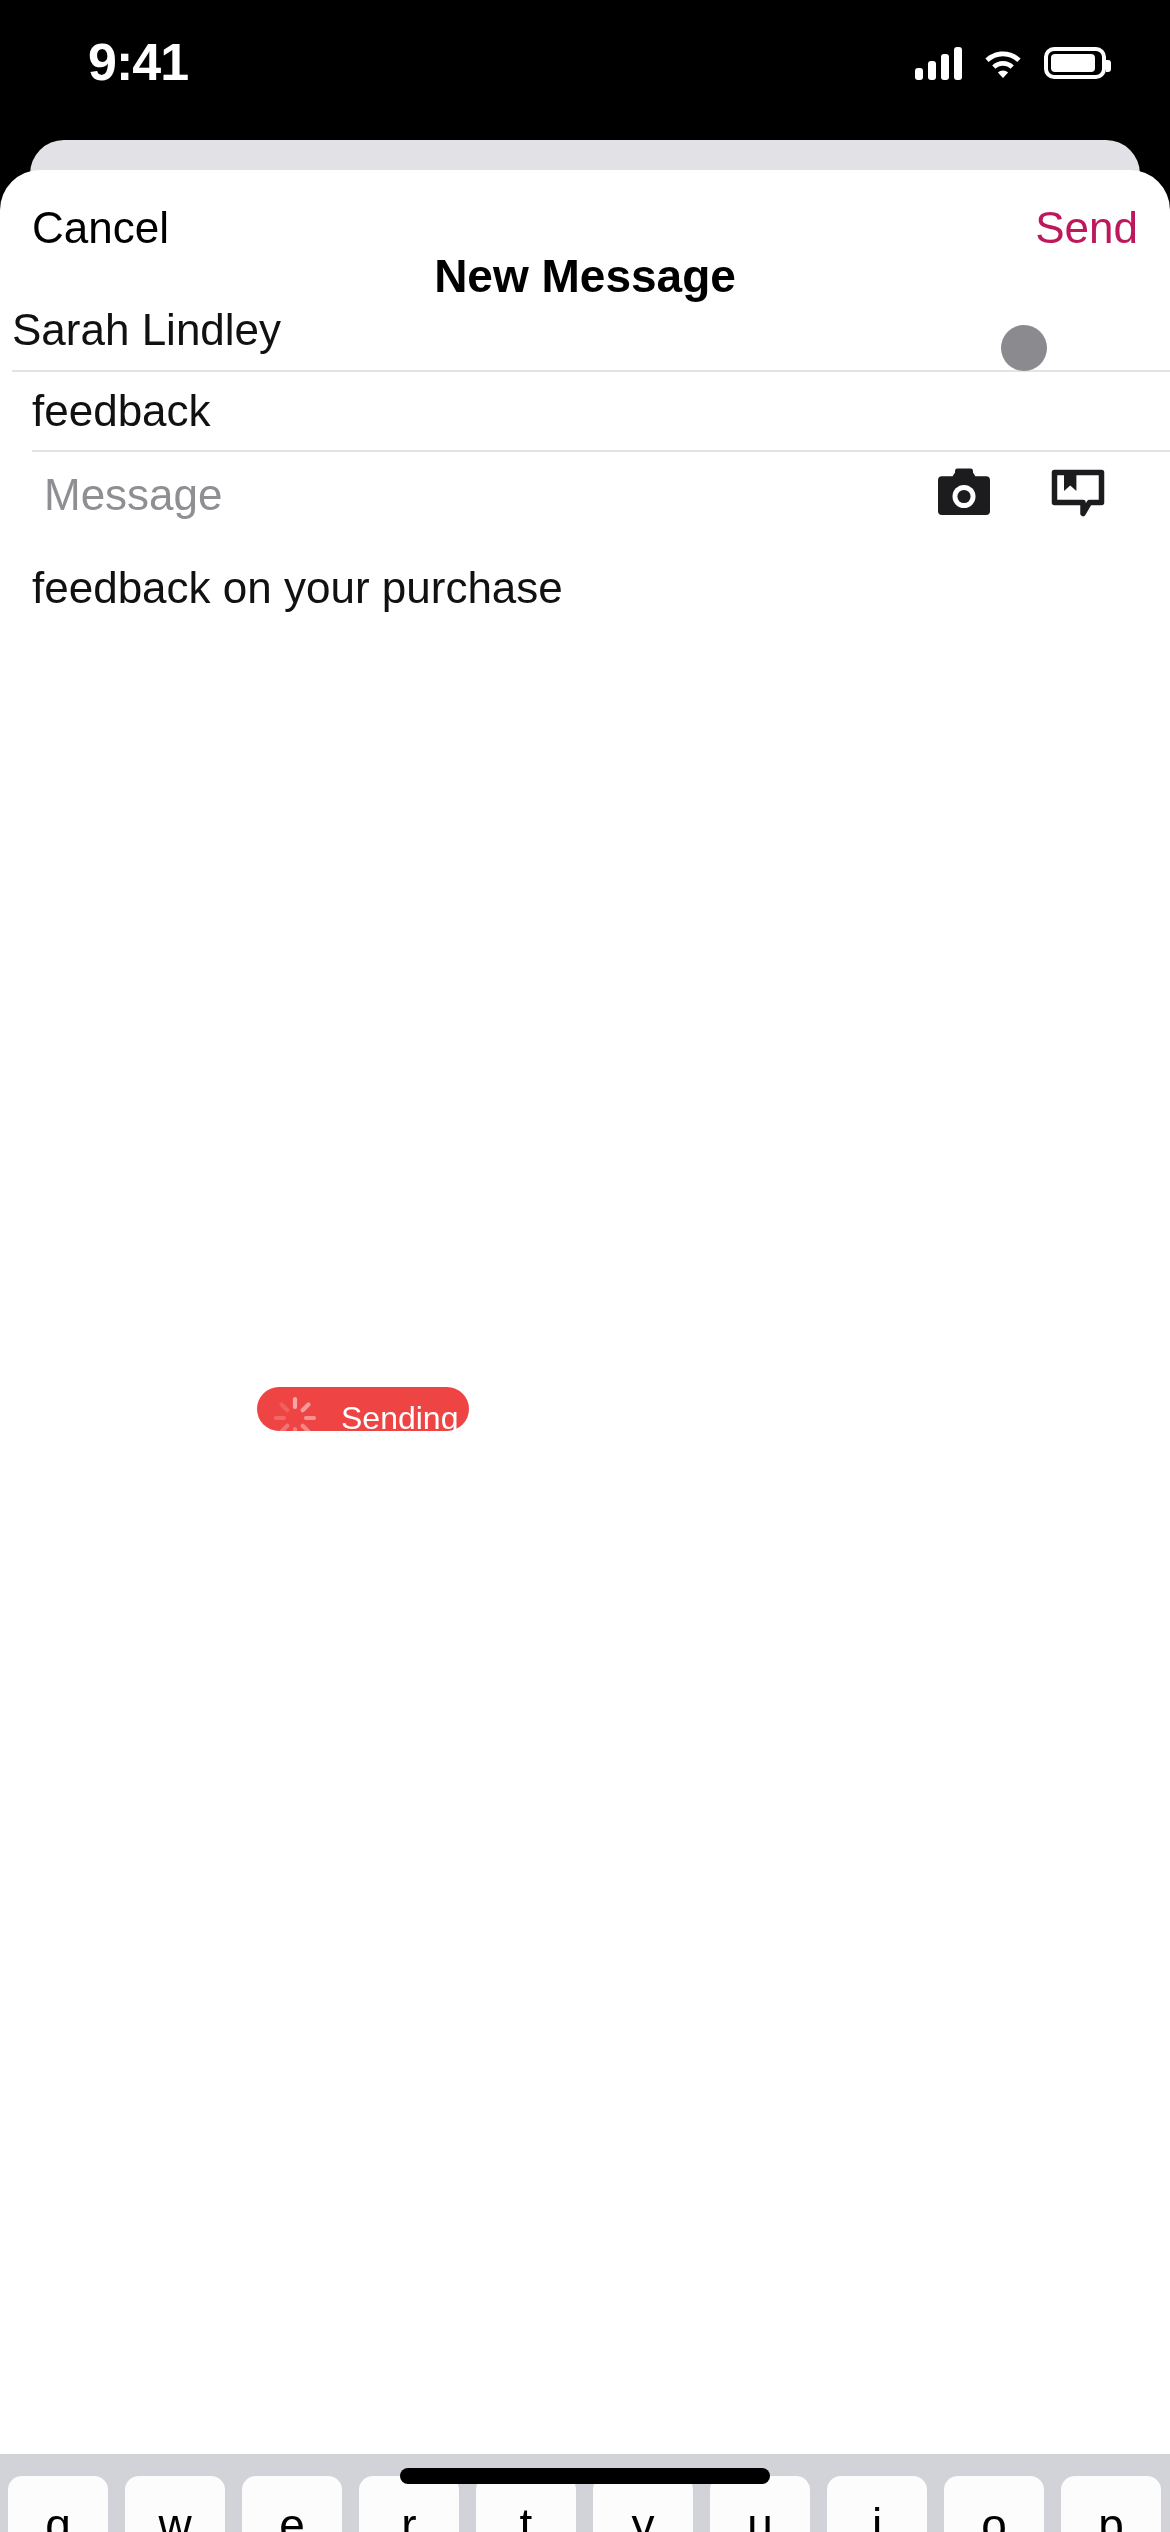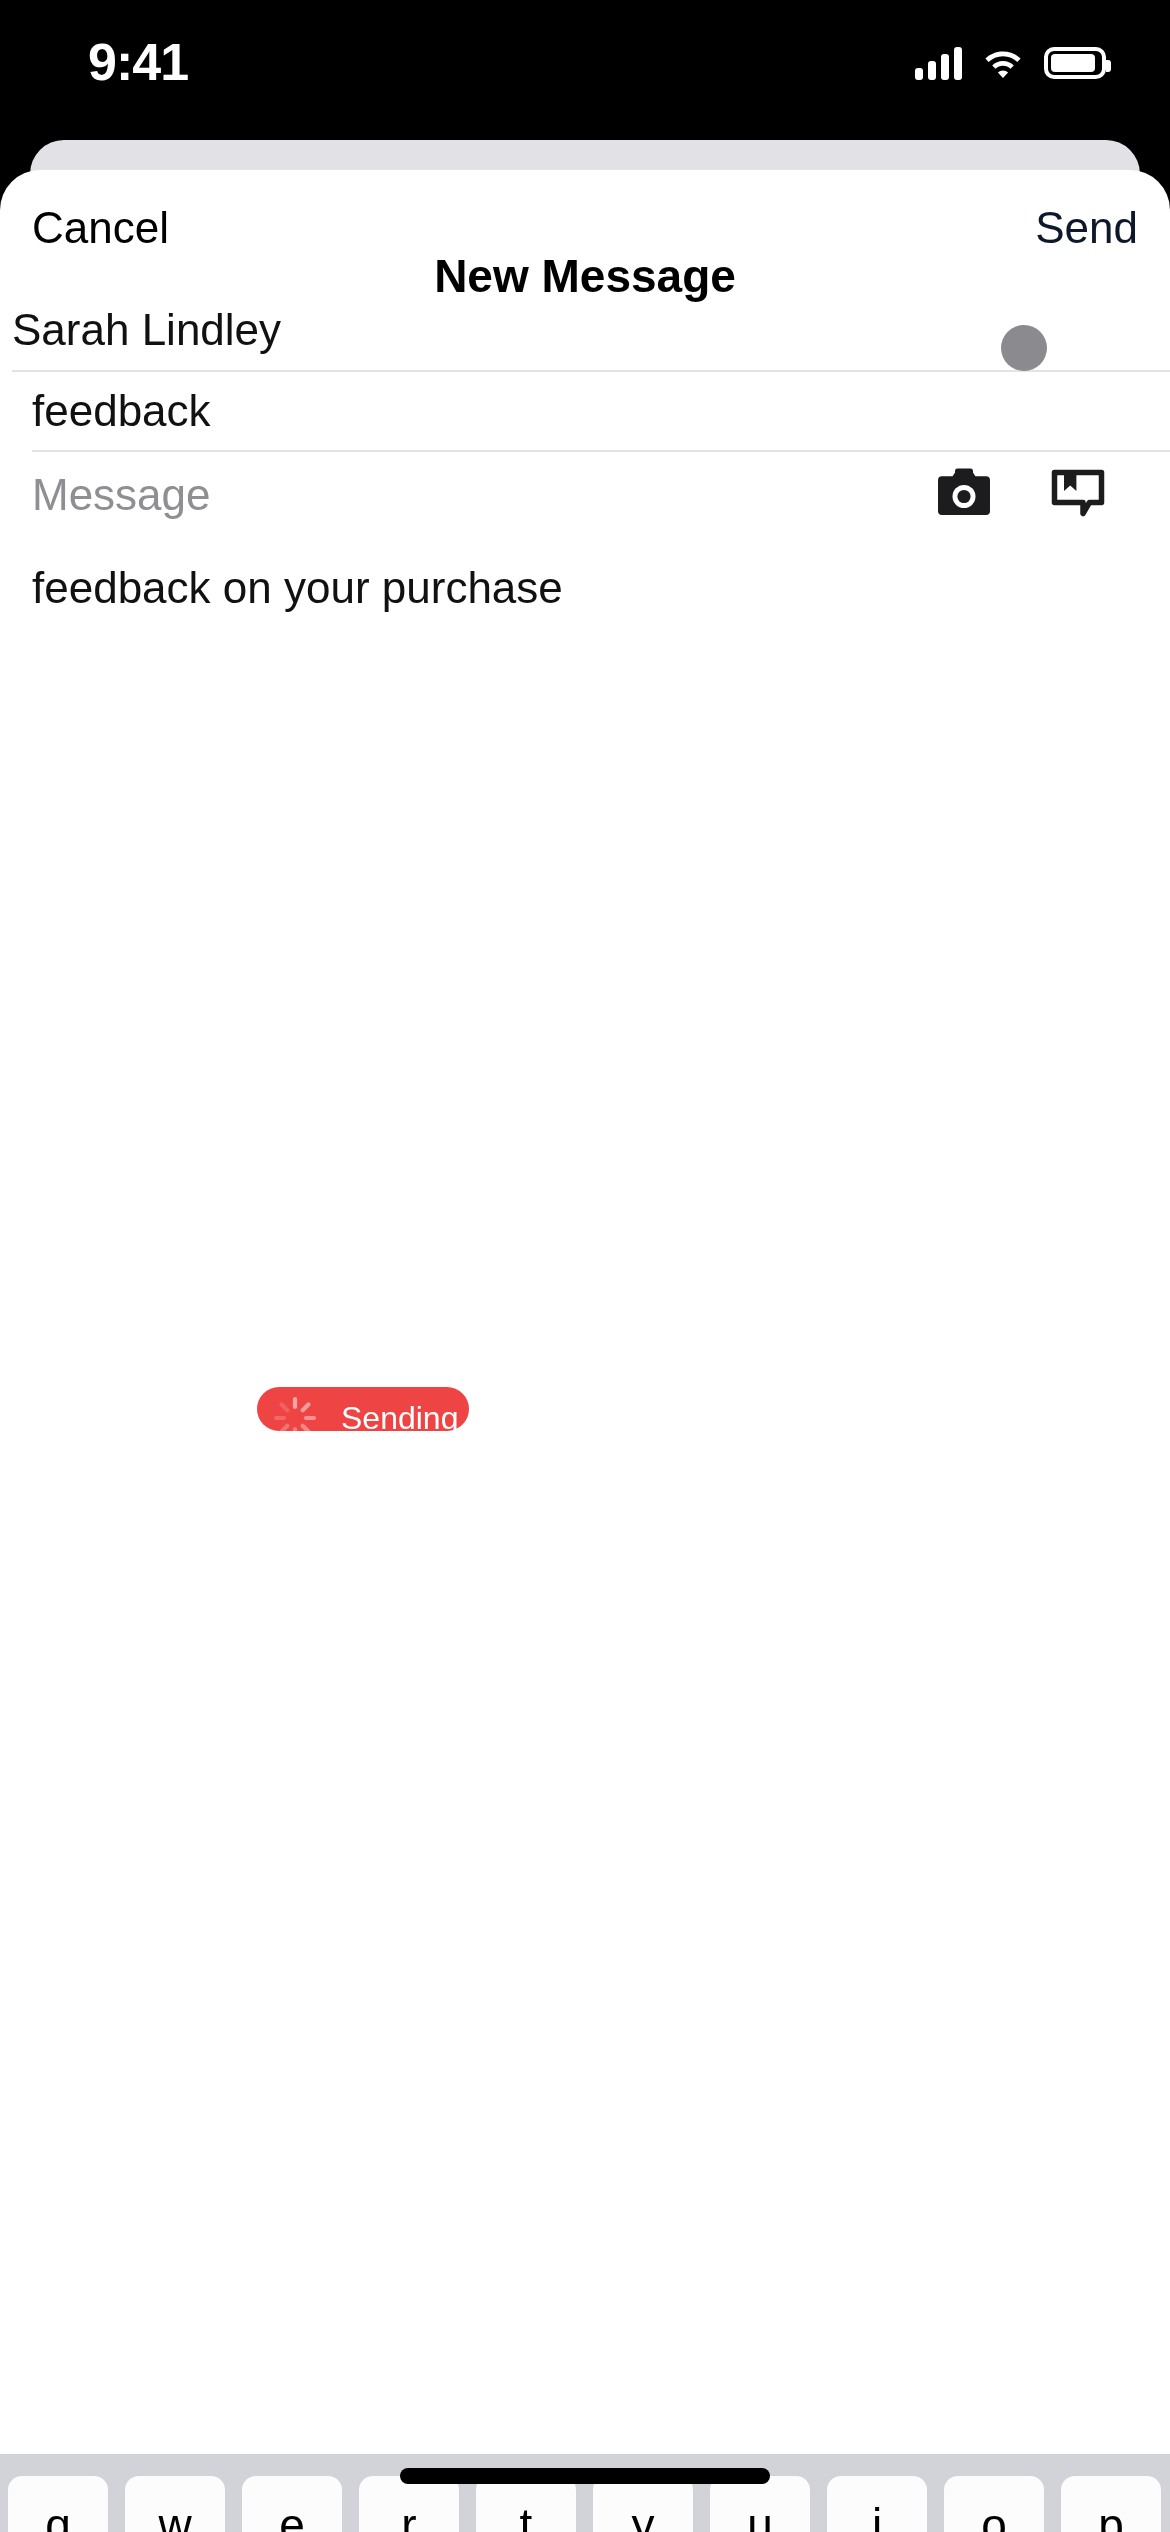--- a/index.html
+++ b/index.html
@@ -64,40 +64,40 @@
   .nav-cancel{
     position:absolute; left:32px; top:34px;
     font-size:44px; color:#000; line-height:1.1;text-align:center;
   }
   .nav-title{
     position:absolute; left:0; right:0; top:32px;
     text-align:center; font-size:46px; font-weight:700; color:#000;margin-top:47px;
   }
   .nav-send{
     position:absolute; right:32px; top:34px;
-    font-size:44px; color:#0f172a; line-height:1.1;
+    font-size:44px; color:#be185d; line-height:1.1;
   }
   .touch-dot{
     position:absolute; left:1001px; top:325px;
     width:46px; height:46px; border-radius:50%;
     background:#8b8b8f; z-index:40;
   }
 
   
   .field{
     position:relative; margin-left:32px; padding:0;
     border-bottom:2px solid #e3e3e5;
     height:78px; display:flex; align-items:center;
   }
   .field-text{ font-size:44px; color:#111; }
   .field.to{ height:82px;margin-left:12px; }
   .field.subject{ height:80px; }
 
   .msgrow{
-    position:relative; margin-left:32px;
+    position:relative; margin-left:44px;
     height:86px; display:flex; align-items:center;
   }
   .msg-placeholder{
     font-size:44px; color:#8e8e93;
   }
   .msg-actions{
     position:absolute; right:64px; top:14px;
     display:flex; align-items:center; gap:58px;
   }
   .icon-btn{ width:56px; height:54px; display:block; }

